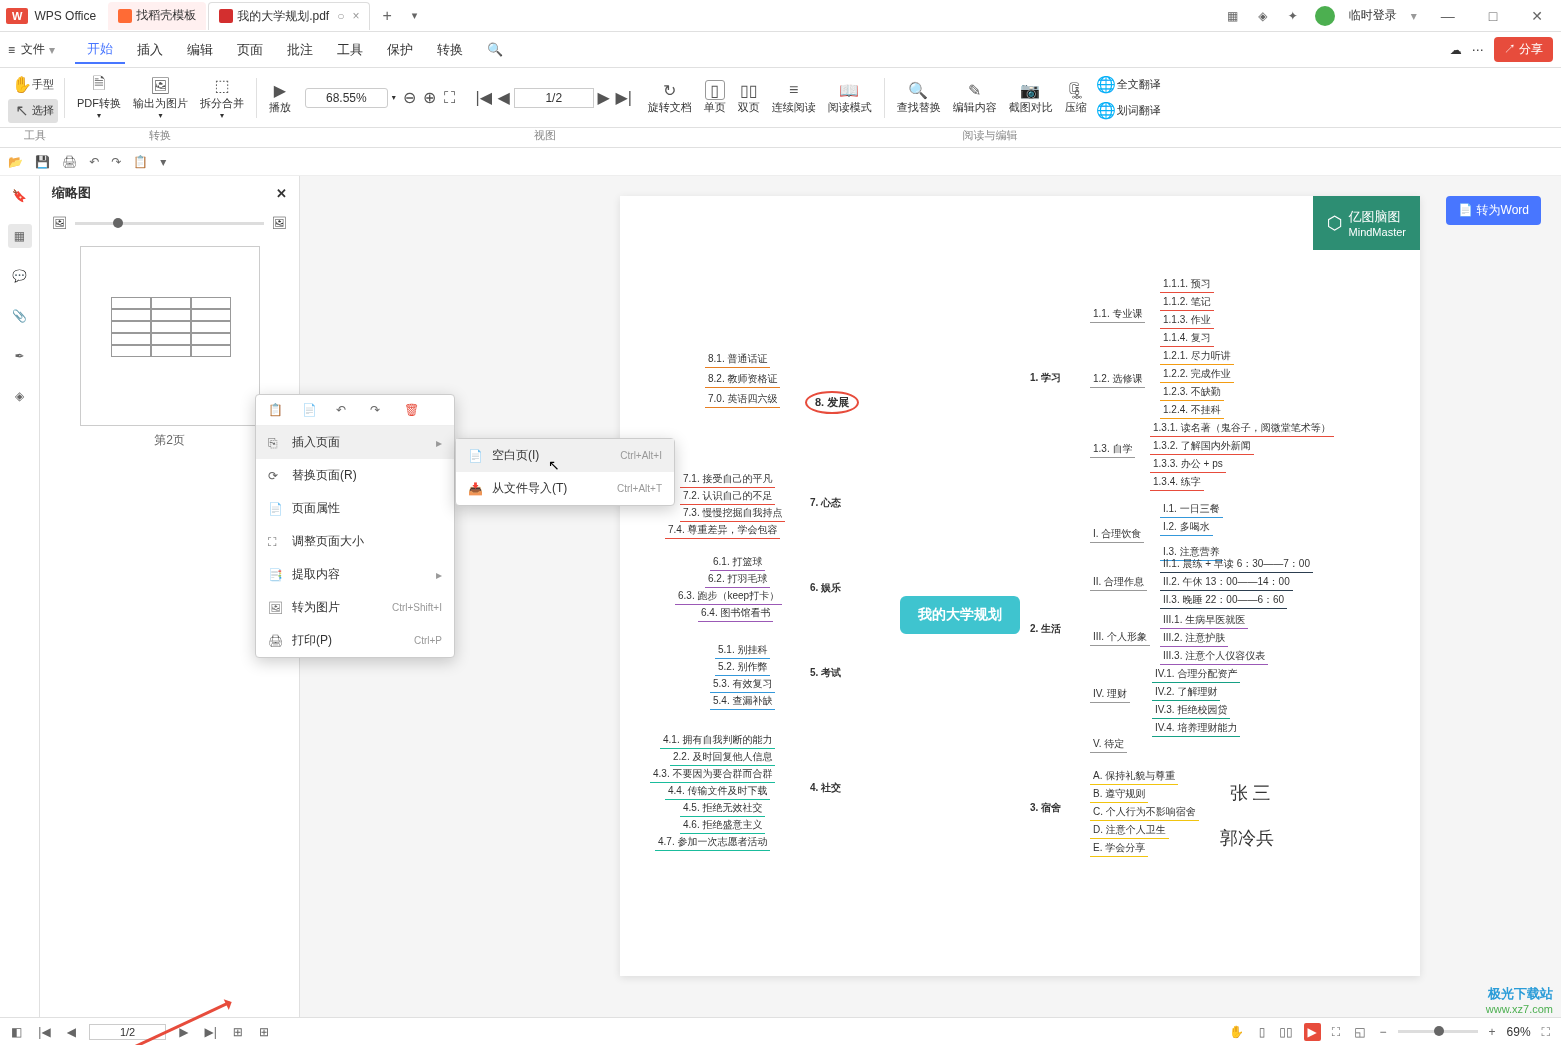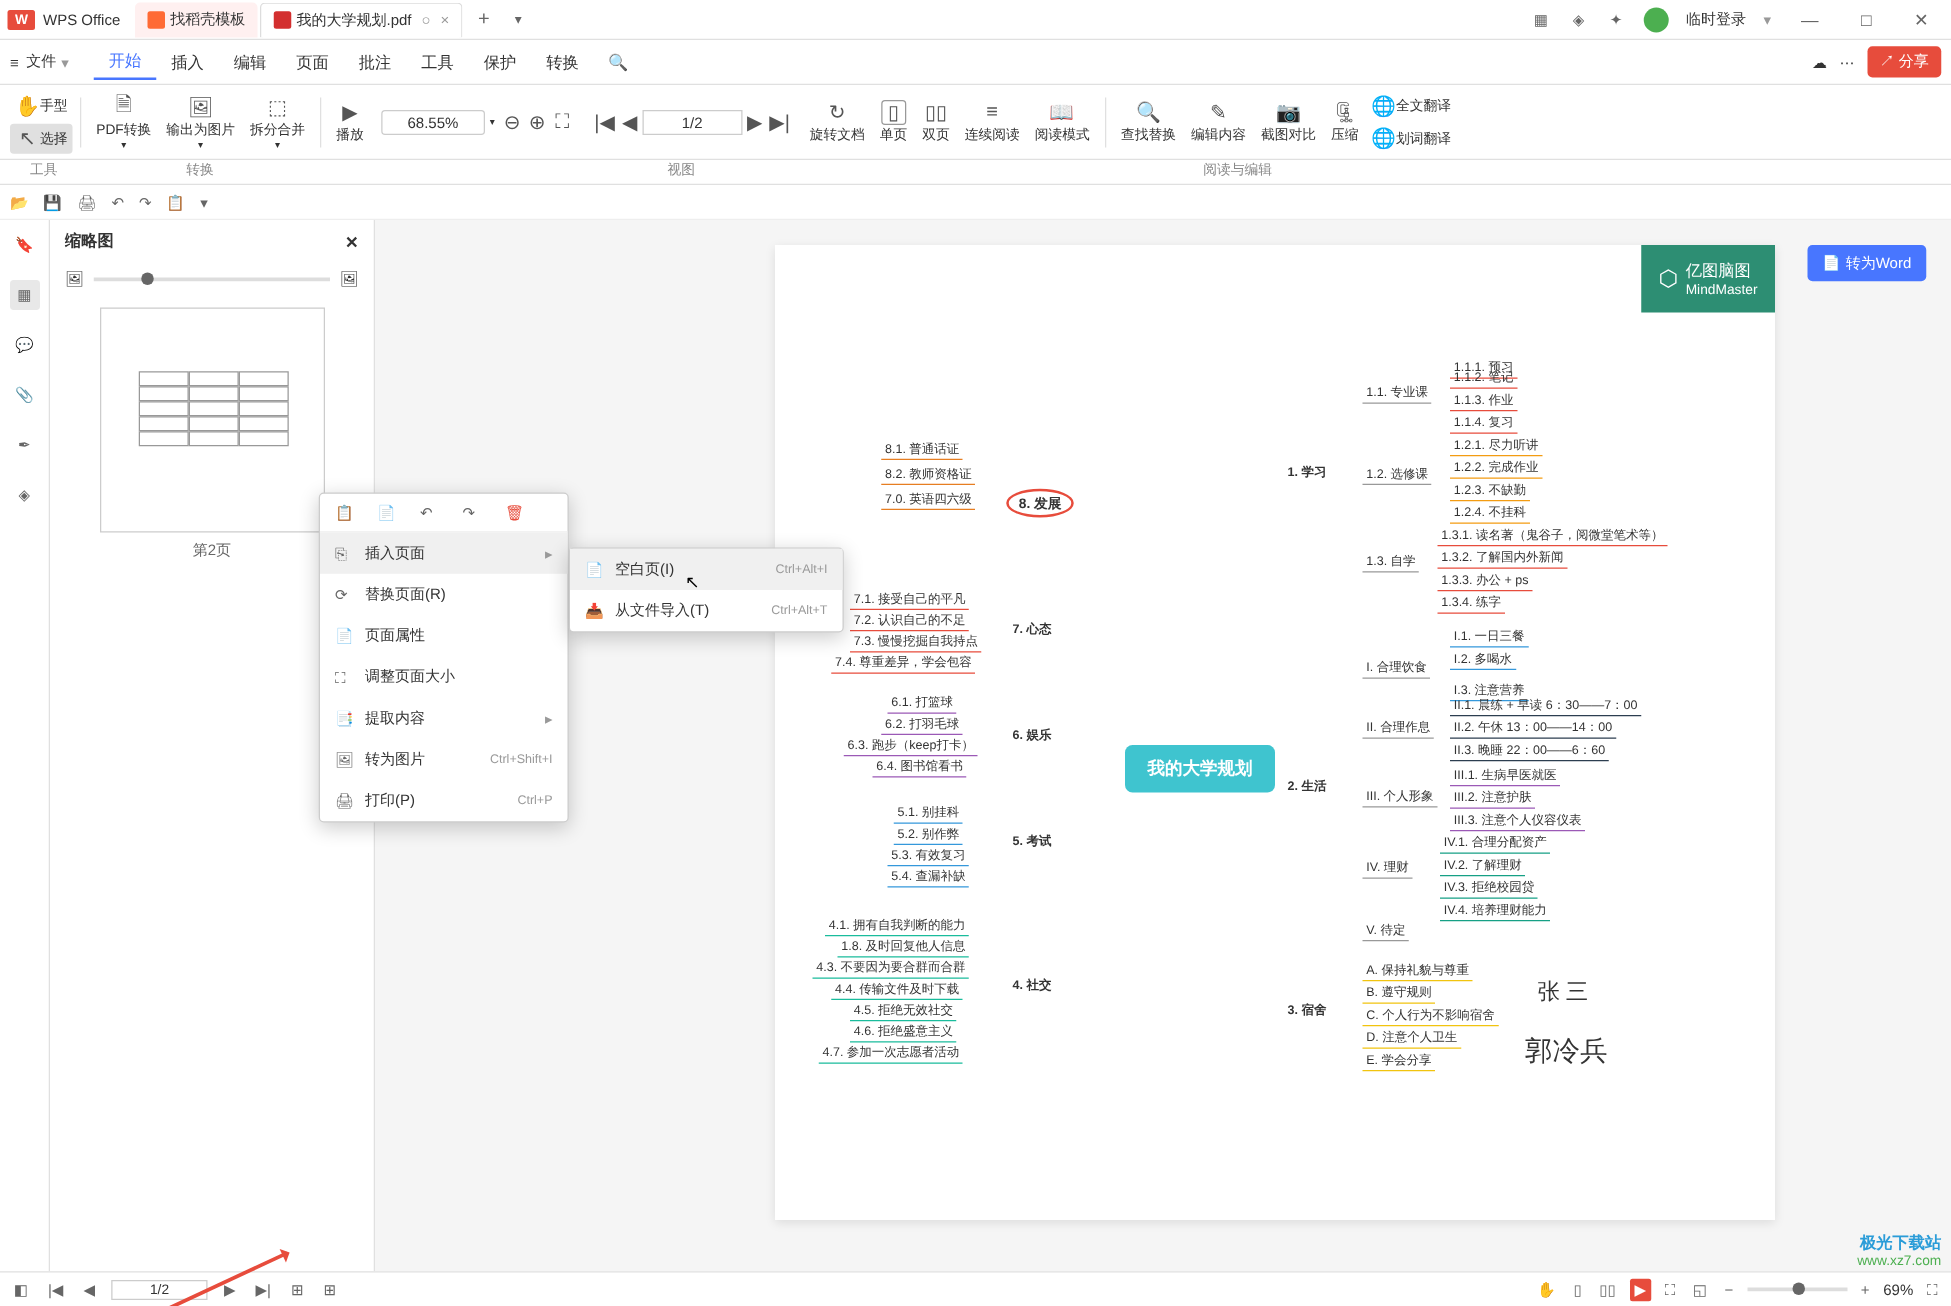--- a/index.html
+++ b/index.html
@@ -338,32 +338,32 @@
         <div class="node rnode" style="left:78px;top:409px;border-color:#9b59b6">6.4. 图书馆看书</div>
 
         <div class="node" style="left:190px;top:470px;font-weight:bold">5. 考试</div>
         <div class="node rnode" style="left:95px;top:446px;border-color:#3498db">5.1. 别挂科</div>
         <div class="node rnode" style="left:95px;top:463px;border-color:#3498db">5.2. 别作弊</div>
         <div class="node rnode" style="left:90px;top:480px;border-color:#3498db">5.3. 有效复习</div>
         <div class="node rnode" style="left:90px;top:497px;border-color:#3498db">5.4. 查漏补缺</div>
 
         <div class="node" style="left:190px;top:585px;font-weight:bold">4. 社交</div>
         <div class="node rnode" style="left:40px;top:536px;border-color:#1abc9c">4.1. 拥有自我判断的能力</div>
-        <div class="node rnode" style="left:50px;top:553px;border-color:#1abc9c">1.8. 及时回复他人信息</div>
+        <div class="node rnode" style="left:50px;top:553px;border-color:#1abc9c">2.2. 及时回复他人信息</div>
         <div class="node rnode" style="left:30px;top:570px;border-color:#1abc9c">4.3. 不要因为要合群而合群</div>
         <div class="node rnode" style="left:45px;top:587px;border-color:#1abc9c">4.4. 传输文件及时下载</div>
         <div class="node rnode" style="left:60px;top:604px;border-color:#1abc9c">4.5. 拒绝无效社交</div>
         <div class="node rnode" style="left:60px;top:621px;border-color:#1abc9c">4.6. 拒绝盛意主义</div>
         <div class="node rnode" style="left:35px;top:638px;border-color:#1abc9c">4.7. 参加一次志愿者活动</div>
 
         <div class="node" style="left:410px;top:175px;font-weight:bold">1. 学习</div>
         <div class="node rnode" style="left:470px;top:110px">1.1. 专业课</div>
         <div class="node rnode" style="left:470px;top:175px">1.2. 选修课</div>
         <div class="node rnode" style="left:470px;top:245px">1.3. 自学</div>
-        <div class="node rnode" style="left:540px;top:90px;border-color:#e74c3c">1.1.1. 预习</div>
+        <div class="node rnode" style="left:540px;top:80px;border-color:#e74c3c">1.1.1. 预习</div>
         <div class="node rnode" style="left:540px;top:98px;border-color:#e74c3c">1.1.2. 笔记</div>
         <div class="node rnode" style="left:540px;top:116px;border-color:#e74c3c">1.1.3. 作业</div>
         <div class="node rnode" style="left:540px;top:134px;border-color:#e74c3c">1.1.4. 复习</div>
         <div class="node rnode" style="left:540px;top:152px;border-color:#f39c12">1.2.1. 尽力听讲</div>
         <div class="node rnode" style="left:540px;top:170px;border-color:#f39c12">1.2.2. 完成作业</div>
         <div class="node rnode" style="left:540px;top:188px;border-color:#f39c12">1.2.3. 不缺勤</div>
         <div class="node rnode" style="left:540px;top:206px;border-color:#f39c12">1.2.4. 不挂科</div>
         <div class="node rnode" style="left:530px;top:224px;border-color:#e74c3c">1.3.1. 读名著（鬼谷子，阅微堂笔术等）</div>
         <div class="node rnode" style="left:530px;top:242px;border-color:#e74c3c">1.3.2. 了解国内外新闻</div>
         <div class="node rnode" style="left:530px;top:260px;border-color:#e74c3c">1.3.3. 办公 + ps</div>
@@ -389,21 +389,21 @@
         <div class="node rnode" style="left:532px;top:506px;border-color:#16a085">IV.3. 拒绝校园贷</div>
         <div class="node rnode" style="left:532px;top:524px;border-color:#16a085">IV.4. 培养理财能力</div>
 
         <div class="node" style="left:410px;top:605px;font-weight:bold">3. 宿舍</div>
         <div class="node rnode" style="left:470px;top:572px;border-color:#f1c40f">A. 保持礼貌与尊重</div>
         <div class="node rnode" style="left:470px;top:590px;border-color:#f1c40f">B. 遵守规则</div>
         <div class="node rnode" style="left:470px;top:608px;border-color:#f1c40f">C. 个人行为不影响宿舍</div>
         <div class="node rnode" style="left:470px;top:626px;border-color:#f1c40f">D. 注意个人卫生</div>
         <div class="node rnode" style="left:470px;top:644px;border-color:#f1c40f">E. 学会分享</div>
         <div class="node" style="left:610px;top:585px;font-family:cursive;font-size:18px">张 三</div>
-        <div class="node" style="left:600px;top:630px;font-family:Liberation Mono, monospace;font-size:22px">郭冷兵</div>
+        <div class="node" style="left:600px;top:630px;font-family:Liberation Mono, monospace;font-size:18px">郭冷兵</div>
       </div>
     </div>
   </div>
 </div>
 
 <div class="context-menu">
   <div class="ctx-toolbar">
     <span class="ctx-icon">📋</span>
     <span class="ctx-icon">📄</span>
     <span class="ctx-icon">↶</span>

